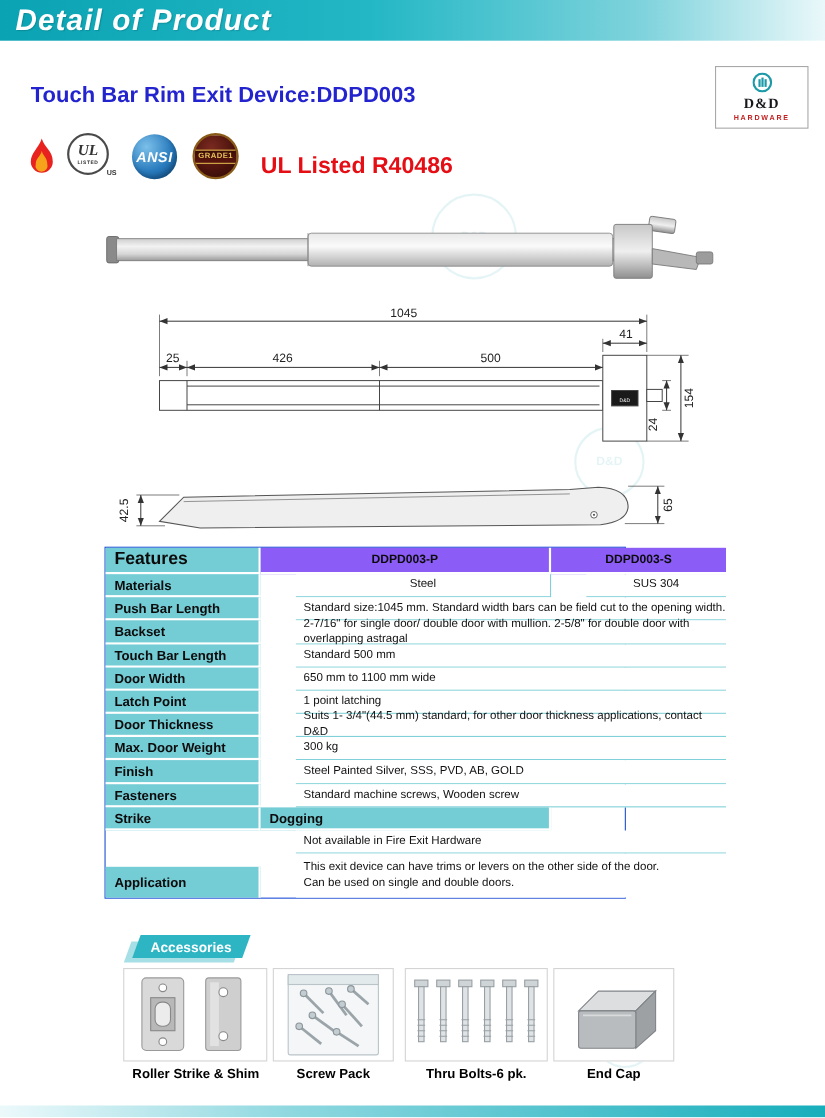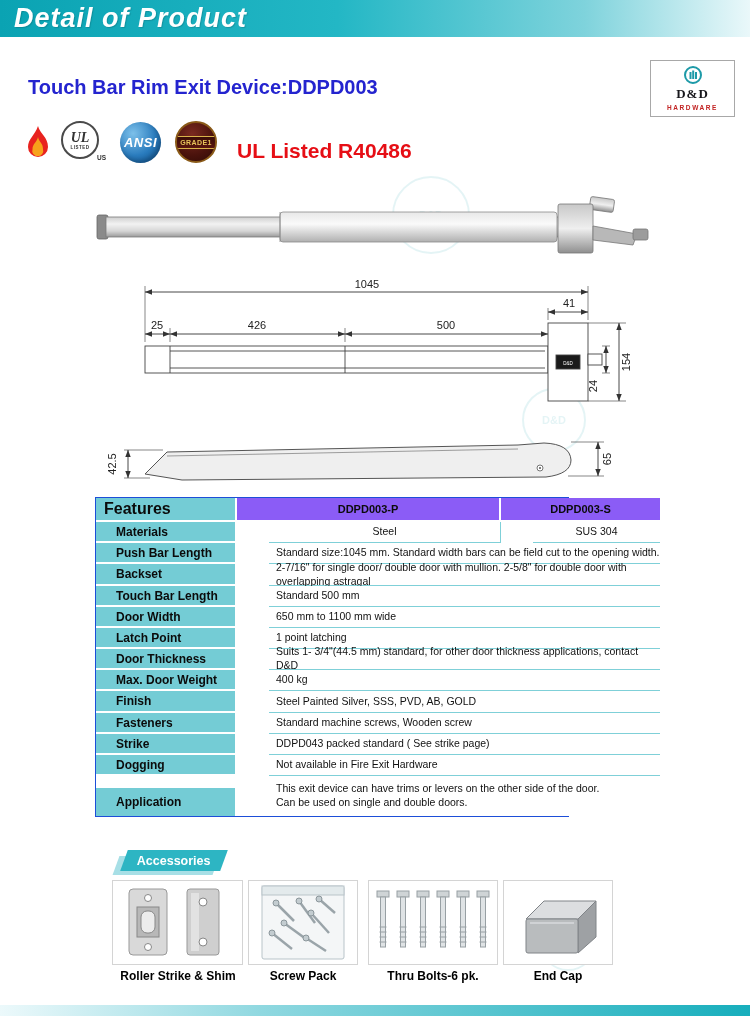--- a/index.html
+++ b/index.html
@@ -51,21 +51,21 @@
   
   .spec-table { position:absolute; left:95px; top:497px; width:474px;
     display:grid; grid-template-columns:141px 264px 159px;
     grid-template-rows:24px 21px 21px 22px 21px 21px 21px 21px 21px 22px 21px 21px 21px 40px;
     border:1px solid #1d4ed8; background:#fff; }
   .th1 { background:#74ccd5; font-size:16px; font-weight:bold; color:#0b0b0b; display:flex; align-items:center; padding-left:8px;
     border-right:2px solid #fff; border-bottom:2px solid #fff; }
   .th { background:#8b5cf6; font-size:11px; font-weight:bold; color:#0b0b0b; display:flex; align-items:center; justify-content:center;
     border-right:2px solid #fff; border-bottom:2px solid #fff; }
   .th.last { border-right:none; }
-  .lbl { background:#74ccd5; font-size:12px; font-weight:bold; color:#0b0b0b; display:flex; align-items:center; padding-left:20px;
+  .lbl { background:#74ccd5; font-size:12px; font-weight:bold; color:#0b0b0b; display:flex; align-items:center; padding-left:8px;
     border-right:2px solid #fff; border-bottom:2px solid #fff; }
   .lbl.lastrow { border-bottom:none;margin-top:12px; }
   .val { background:#fff; font-size:10.5px; color:#111; display:flex; align-items:center; padding-left:7px;
     border-bottom:1px solid #7fd0d8; white-space:pre-line; line-height:1.3;margin-left:32px; }
   .val.center { justify-content:center; padding-left:0; }
   .val.split-p { border-right:1px solid #7fd0d8; }
   .val.merge { grid-column:2 / 4; }
   .val.lastrow { border-bottom:none; }
 
   
@@ -269,30 +269,29 @@
     <div class="lbl">Door Width</div>
     <div class="val merge">650 mm to 1100 mm wide</div>
 
     <div class="lbl">Latch Point</div>
     <div class="val merge">1 point latching</div>
 
     <div class="lbl">Door Thickness</div>
     <div class="val merge">Suits 1- 3/4"(44.5 mm) standard, for other door thickness applications, contact D&amp;D</div>
 
     <div class="lbl">Max. Door Weight</div>
-    <div class="val merge">400 kg</div>
+    <div class="val merge">300 kg</div>
 
     <div class="lbl">Finish</div>
     <div class="val merge">Steel Painted Silver, SSS, PVD, AB, GOLD</div>
 
     <div class="lbl">Fasteners</div>
     <div class="val merge">Standard machine screws, Wooden screw</div>
 
     <div class="lbl">Strike</div>
-    <div class="val merge">DDPD043 packed standard ( See strike page)</div>
 
     <div class="lbl">Dogging</div>
     <div class="val merge">Not available in Fire Exit Hardware</div>
 
     <div class="lbl lastrow">Application</div>
     <div class="val merge lastrow">This exit device can have trims or levers on the other side of the door.
 Can be used on single and double doors.</div>
   </div>
 
   <div class="acc-ribbon">

